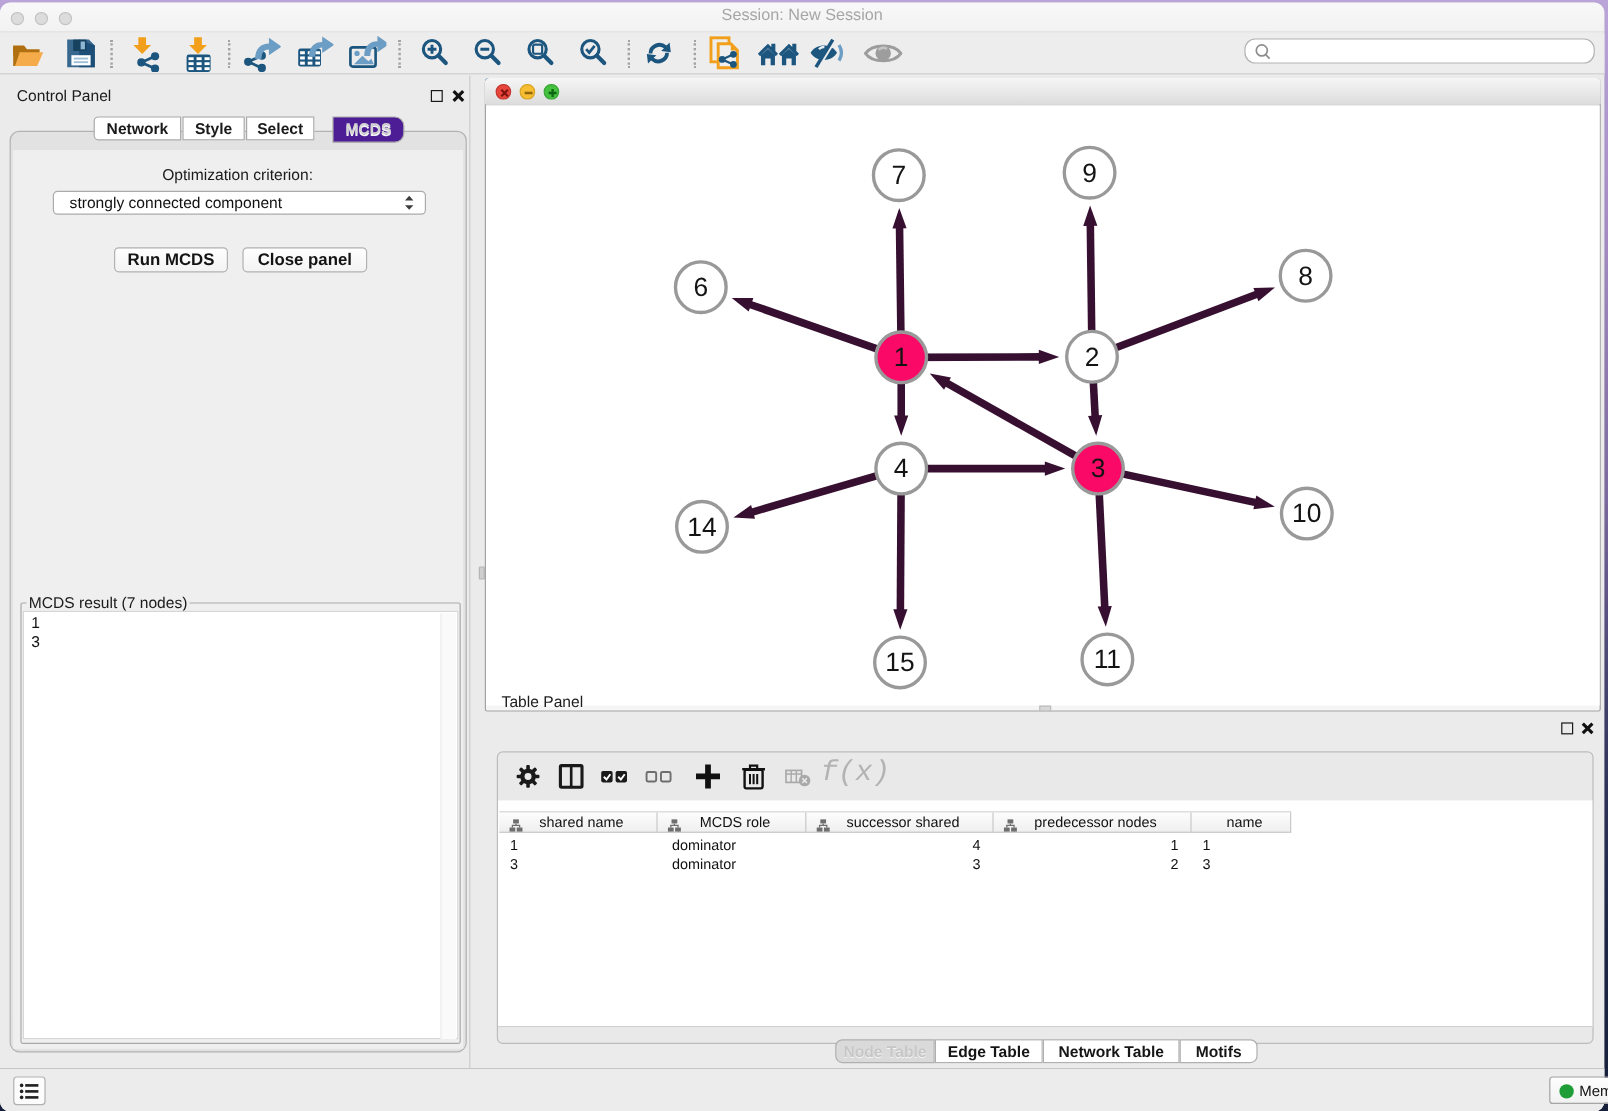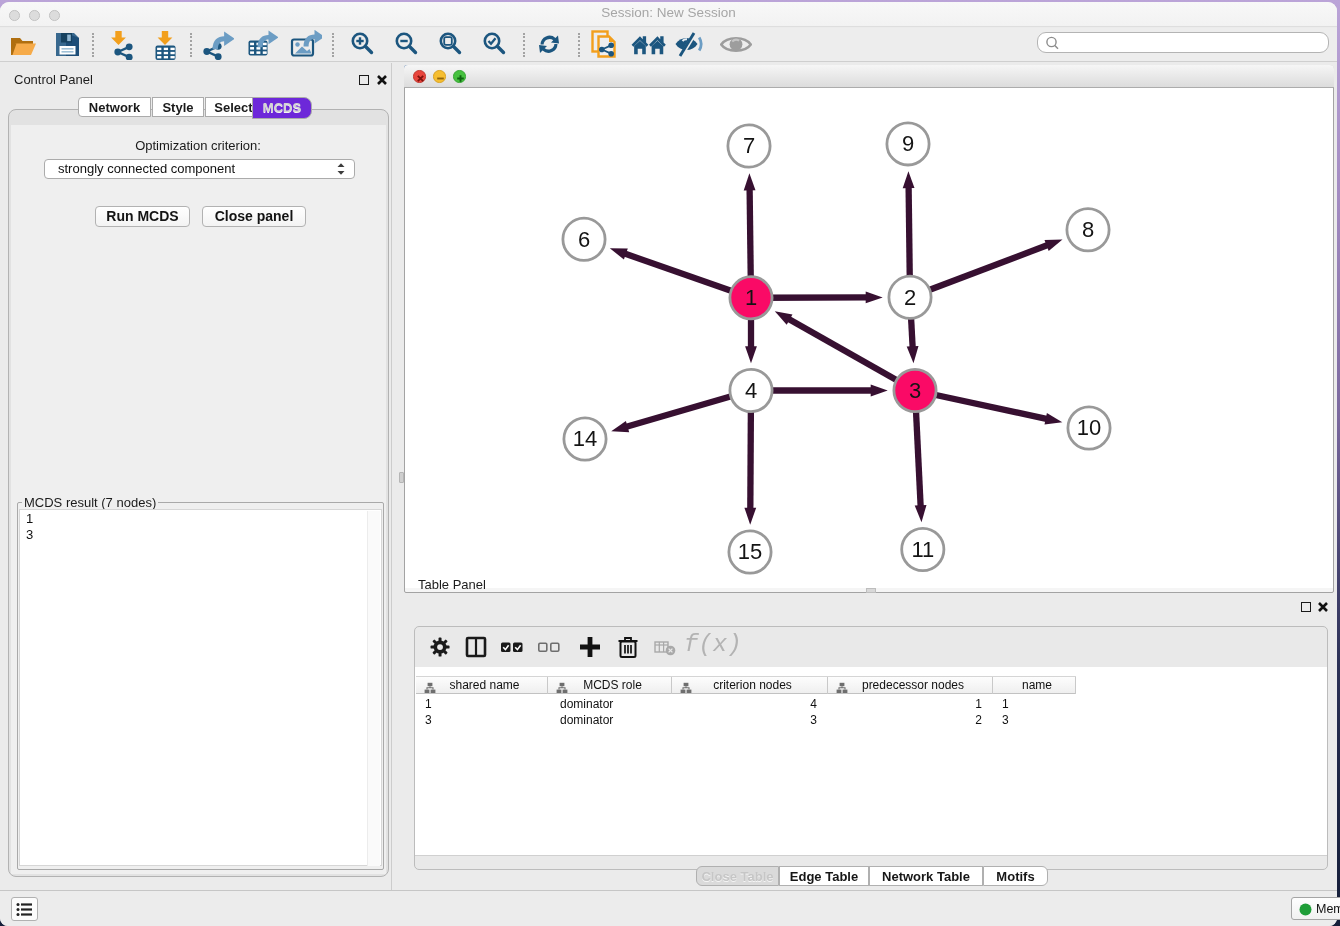--- a/index.html
+++ b/index.html
@@ -201,21 +201,21 @@
 <div id="cp-title">Control Panel</div>
 <div class="float-ic" style="left:359px;top:75px"></div>
 <svg class="abs" style="left:375px;top:73px" width="14" height="14" viewBox="0 0 14 14">
     <path d="M3 3 L11 11 M11 3 L3 11" stroke="#111" stroke-width="2.6"></path>
   </svg>
 <div id="tabpane"></div>
 <div id="innerpane"></div>
 <div class="tab" style="left:78px;width:73px;border-radius:4px 0 0 4px">Network</div>
 <div class="tab" style="left:152px;width:52px">Style</div>
 <div class="tab" style="left:205px;width:57px">Select</div>
-<div class="tab" style="left:252px;width:60px;height:22px;border-radius:0 8px 8px 0;background:#6d28d9;color:#d3d3d3;text-shadow:0 1px 0 #f5f5f5">MCDS</div>
+<div class="tab" style="left:277px;width:60px;height:22px;border-radius:0 8px 8px 0;background:#4c1d95;color:#d3d3d3;text-shadow:0 1px 0 #f5f5f5">MCDS</div>
 <div id="opt-label">Optimization criterion:</div>
 <div id="dropdown">strongly connected component
 <svg width="12" height="16" viewBox="0 0 12 16" style="position:absolute;right:7px;top:1px">
       <path d="M2.5 6 L6 2.2 L9.5 6 Z" fill="#3c3c3c"></path>
       <path d="M2.5 10 L6 13.8 L9.5 10 Z" fill="#3c3c3c"></path>
     </svg>
 </div>
 <div class="btn" style="left:95px;width:95px">Run MCDS</div>
 <div class="btn" style="left:202px;width:104px">Close panel</div>
 <div id="groupbox"></div>
@@ -370,21 +370,21 @@
         <rect x="3.6" y="0.8" width="4.8" height="3.4" fill="#6e6e6e"></rect>
         <rect x="0.6" y="7.6" width="4.8" height="3.4" fill="#6e6e6e"></rect>
         <rect x="6.6" y="7.6" width="4.8" height="3.4" fill="#6e6e6e"></rect>
         <path d="M6 4.2 v1.6 M3 7.6 V5.8 h6 v1.8" stroke="#6e6e6e" stroke-width="1.1" fill="none"></path>
       </svg><span>MCDS role</span></div>
     <div class="hcell" style="left:256px;width:156px"><svg width="12" height="12" viewBox="0 0 12 12" style="position:absolute;left:8px;top:5px">
         <rect x="3.6" y="0.8" width="4.8" height="3.4" fill="#6e6e6e"></rect>
         <rect x="0.6" y="7.6" width="4.8" height="3.4" fill="#6e6e6e"></rect>
         <rect x="6.6" y="7.6" width="4.8" height="3.4" fill="#6e6e6e"></rect>
         <path d="M6 4.2 v1.6 M3 7.6 V5.8 h6 v1.8" stroke="#6e6e6e" stroke-width="1.1" fill="none"></path>
-      </svg><span>criterion nodes</span></div>
+      </svg><span>successor shared</span></div>
     <div class="hcell" style="left:412px;width:165px"><svg width="12" height="12" viewBox="0 0 12 12" style="position:absolute;left:8px;top:5px">
         <rect x="3.6" y="0.8" width="4.8" height="3.4" fill="#6e6e6e"></rect>
         <rect x="0.6" y="7.6" width="4.8" height="3.4" fill="#6e6e6e"></rect>
         <rect x="6.6" y="7.6" width="4.8" height="3.4" fill="#6e6e6e"></rect>
         <path d="M6 4.2 v1.6 M3 7.6 V5.8 h6 v1.8" stroke="#6e6e6e" stroke-width="1.1" fill="none"></path>
       </svg><span>predecessor nodes</span></div>
     <div class="hcell" style="left:577px;width:83px"><span>name</span></div>
   </div>
 <div id="tbody">
     <div class="trow" style="top:0px">
@@ -395,21 +395,21 @@
       <span style="left:586px">1</span>
     </div>
     <div class="trow" style="top:16px">
       <span style="left:9px">3</span>
       <span style="left:144px">dominator</span>
       <span style="left:256px;width:145px;text-align:right">3</span>
       <span style="left:412px;width:154px;text-align:right">2</span>
       <span style="left:586px">3</span>
     </div>
   </div>
-<div class="btab" style="left:696px;width:83px;border-radius:6px 0 0 6px;background:#dadada;color:#c6c6c6;text-shadow:0 1px 0 #f5f5f5">Close Table</div>
+<div class="btab" style="left:696px;width:83px;border-radius:6px 0 0 6px;background:#dadada;color:#c6c6c6;text-shadow:0 1px 0 #f5f5f5">Node Table</div>
 <div class="btab" style="left:779px;width:90px">Edge Table</div>
 <div class="btab" style="left:869px;width:114px">Network Table</div>
 <div class="btab" style="left:983px;width:65px;border-radius:0 6px 6px 0">Motifs</div>
 
 <div id="statusbar"></div>
 <div id="listbtn"><svg width="17" height="15" viewBox="0 0 17 15" style="margin:4px 0 0 4px">
 <circle cx="2" cy="2.5" r="1.5" fill="#222"></circle>
       <circle cx="2" cy="7.5" r="1.5" fill="#222"></circle>
       <circle cx="2" cy="12.5" r="1.5" fill="#222"></circle>
 <rect x="5" y="1.4" width="11" height="2.2" fill="#222"></rect>

